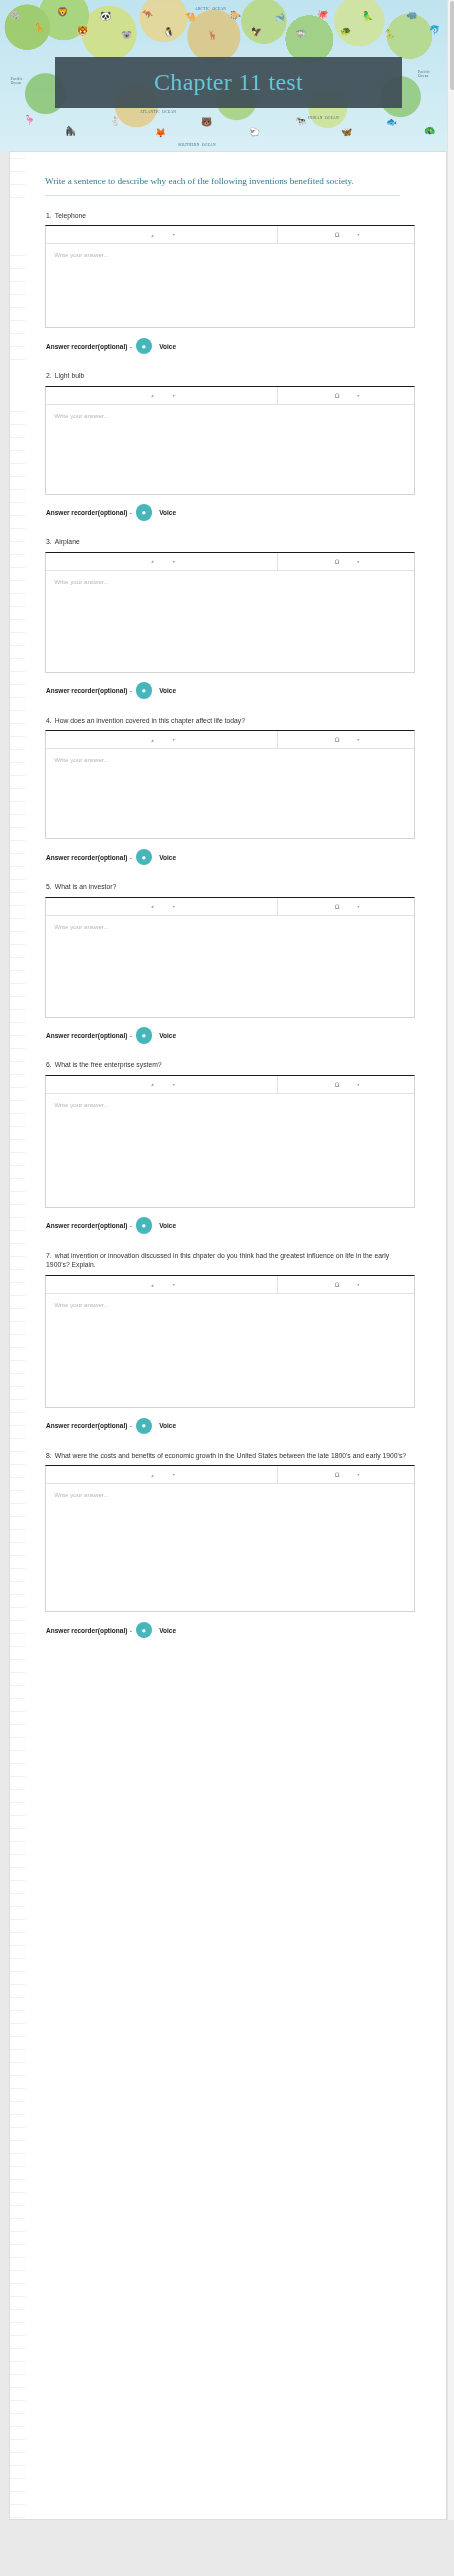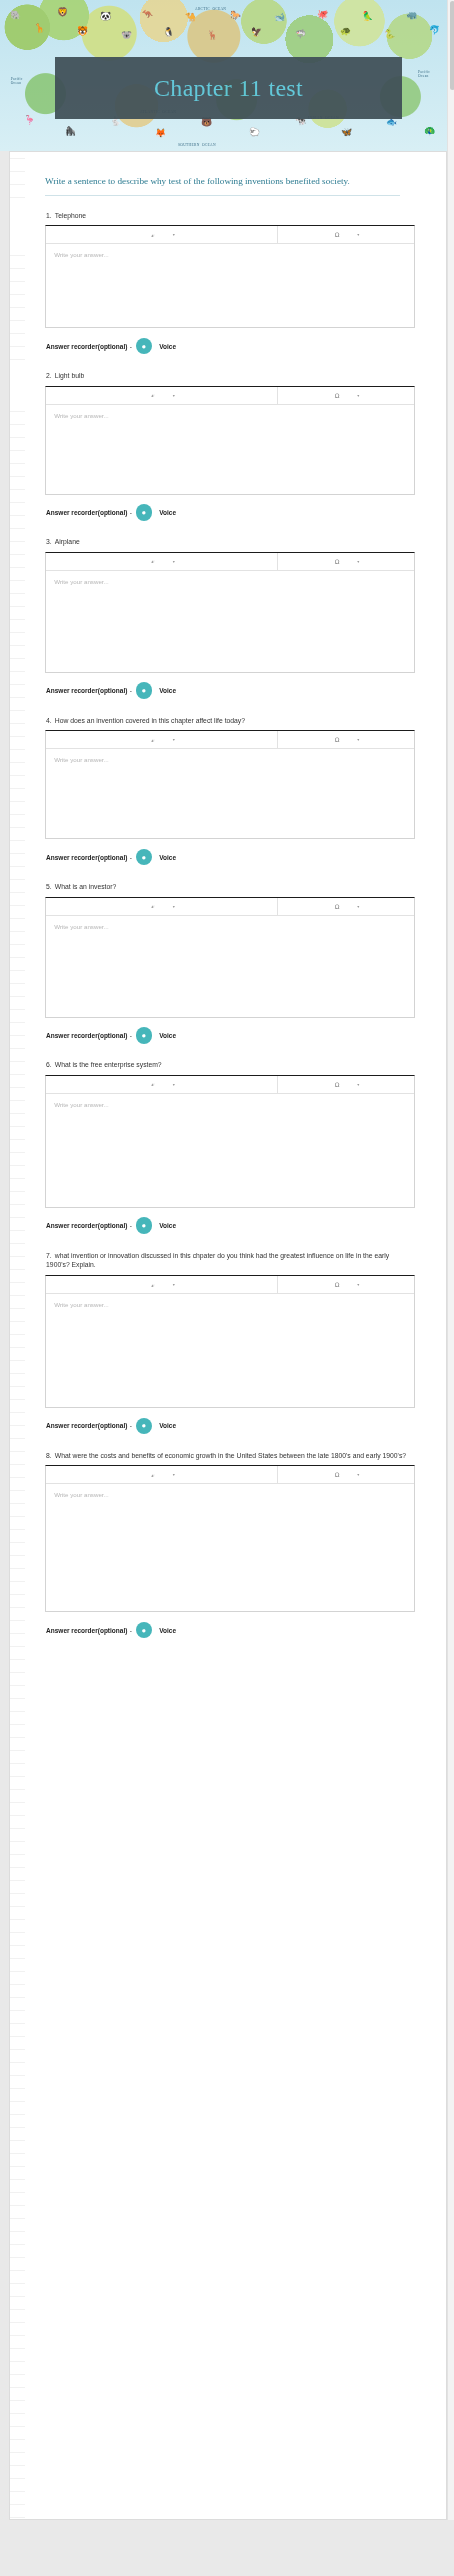--- a/index.html
+++ b/index.html
@@ -47,21 +47,21 @@
   .ocean-label {
     position:absolute;
     font-size:3.6px;
     color:#3b6d86;
     letter-spacing:0.3px;
     font-family:"Liberation Serif", serif;
   }
   .title-bar {
     position:absolute;
     left:55px; top:57px;
-    width:347px; height:62px;
+    width:347px; height:51px;
     background:#3f4f57;
     opacity:.93;
     display:flex; align-items:center; justify-content:center;
   }
   .title-bar h1 {
     margin:0;
     font-family:"Liberation Serif", serif;
     font-weight:400;
     font-size:24px;
     color:#5bc6d8;
@@ -225,21 +225,21 @@
 Ocean</div>
         <div class="ocean-label" style="left: 308px; top: 116px; white-space: pre;">INDIAN  OCEAN</div>
         <div class="ocean-label" style="left: 178px; top: 143px; white-space: pre;">SOUTHERN  OCEAN</div>
       </div>
     <div class="title-bar">
       <h1>Chapter 11 test</h1>
     </div>
   </div>
 
   <div class="sheet">
-    <div class="instructions">Write a sentence to describe why test of the following inventions benefited society.</div>
+    <div class="instructions">Write a sentence to describe why each of the following inventions benefited society.</div>
     <div id="questions">
         <div class="q-block">
           <div class="q-title"><span class="num">1.</span><span>Telephone</span></div>
           <div class="answer-box">
             <div class="toolbar">
               <div class="tb-cell tb-left">
                 <span class="tb-icon">𝓍</span>
                 <span class="tb-caret">▾</span>
               </div>
               <div class="tb-cell tb-right">

